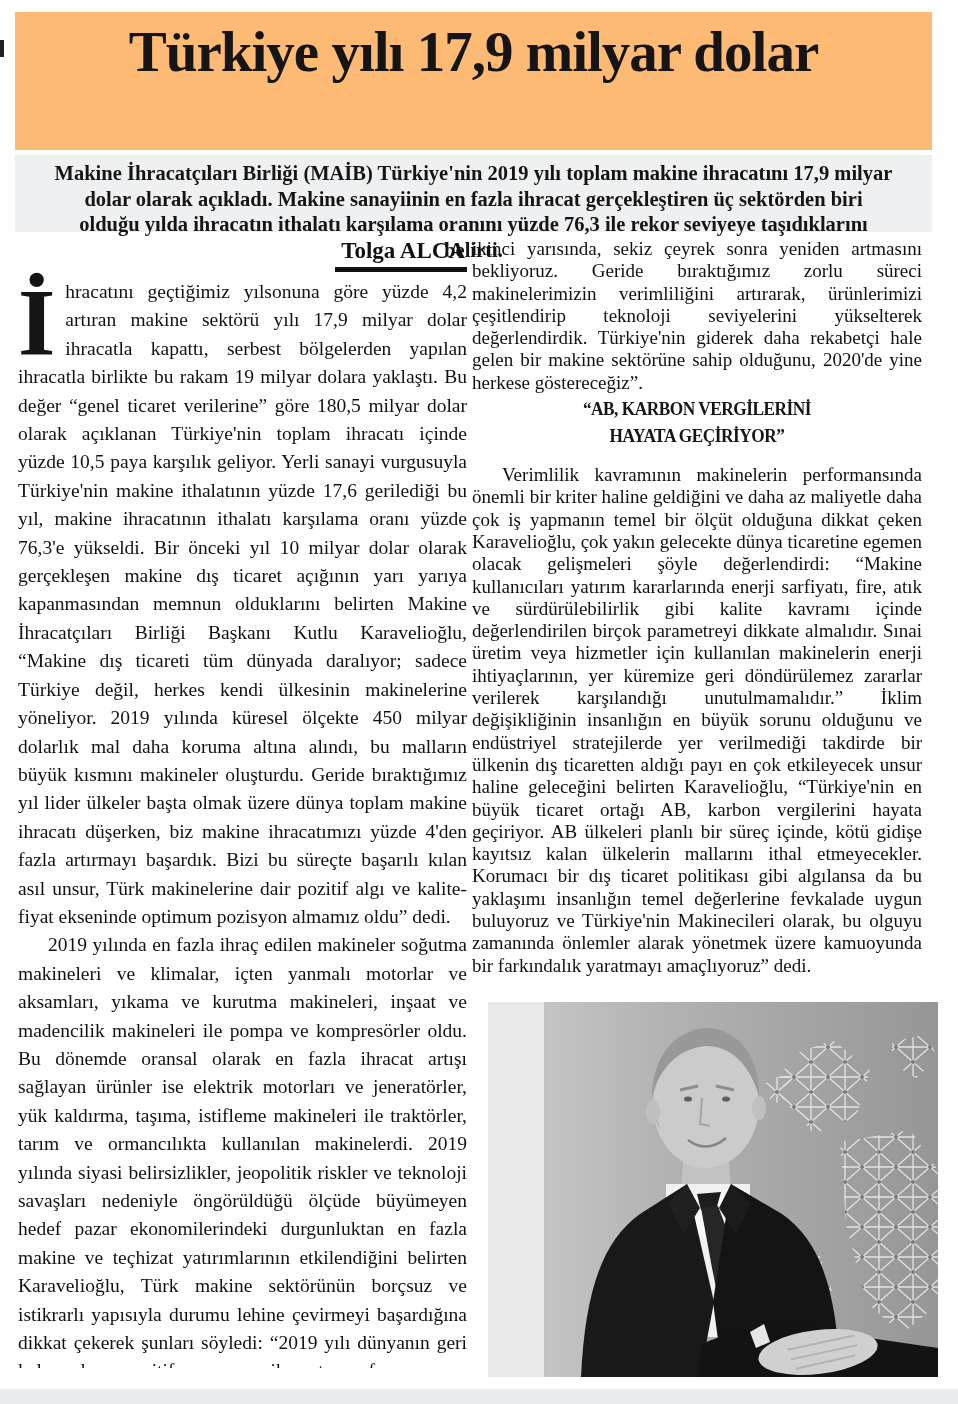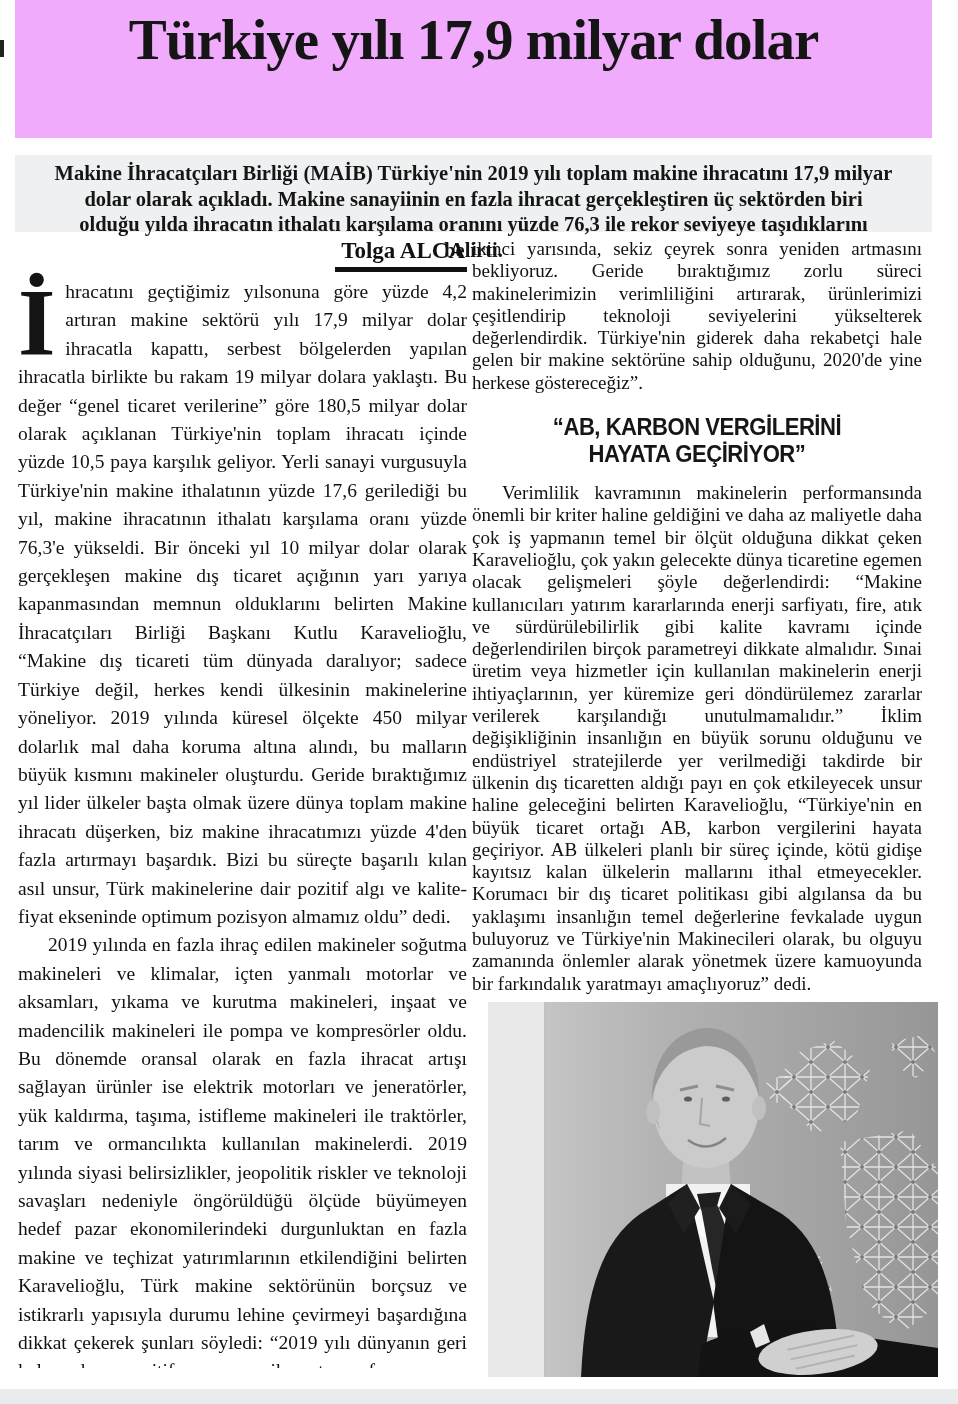--- a/index.html
+++ b/index.html
@@ -1,19 +1,19 @@
 <!DOCTYPE html>
 <html><head>
 <meta charset="utf-8">
 <style>
   html,body{margin:0;padding:0;background:#ffffff;}
   .page{position:relative;width:958px;height:1404px;background:#ffffff;overflow:hidden;
         font-family:"Liberation Serif","DejaVu Serif",serif;color:#111;}
   .scan-mark{position:absolute;left:0;top:40px;width:4px;height:17px;background:#222;}
-  .title-box{position:absolute;left:15px;top:0;width:917px;height:138px;background:#f0abfc;
+  .title-box{position:absolute;left:15px;top:12px;width:917px;height:138px;background:#fdba74;
              text-align:center;}
   .title-box h1{margin:0;padding-top:8px;font-size:57px;line-height:63px;font-weight:bold;
                 letter-spacing:-1px;color:#151515;}
   .lead-box{position:absolute;left:15px;top:155px;width:917px;height:77px;background:#eff0f1;}
   .lead-box p{margin:0;padding:6px 38px 0 38px;text-align:center;font-weight:bold;
               font-size:20.5px;line-height:25.5px;color:#151515;}
   .col{position:absolute;top:238px;}
   .col-left{left:18px;width:449px;height:1130px;overflow:hidden;}
   .col-right{left:472px;width:450px;height:762px;overflow:hidden;}
   .byline-wrap{text-align:right;margin:0 0 6px 0;}
@@ -21,21 +21,21 @@
           border-bottom:5px solid #111;}
   .col p{margin:0;text-align:justify;}
   .col-left p{font-size:19.5px;line-height:28.4px;}
   .col-right p{font-size:19px;line-height:22.3px;}
   .indent{text-indent:30px;}
   .dropcap{float:left;font-size:96px;line-height:70px;font-weight:bold;
            margin:10px 10px 0 0;color:#141414;}
   .subhead{font-family:"Liberation Sans","DejaVu Sans",sans-serif;font-weight:bold;
            text-align:center;color:#161616;letter-spacing:-0.5px;}
   .col-left .subhead{font-size:24px;line-height:28px;margin:16px 0 13px 0;}
-  .col-right .subhead{font-size:23px;line-height:27px;margin:20px 0 14px 0;}
+  .col-right .subhead{font-size:18px;line-height:27px;margin:2px 0 14px 0;font-family:Liberation Serif, serif;}
   .subhead span{display:block;transform:scaleX(0.96);}
   .photo{position:absolute;left:488px;top:1002px;width:450px;height:375px;}
   .photo svg{display:block;}
   .bottom-bar{position:absolute;left:0;top:1389px;width:958px;height:15px;background:#e9ebec;}
 </style>
 </head>
 <body>
 
 <div class="page">
 

